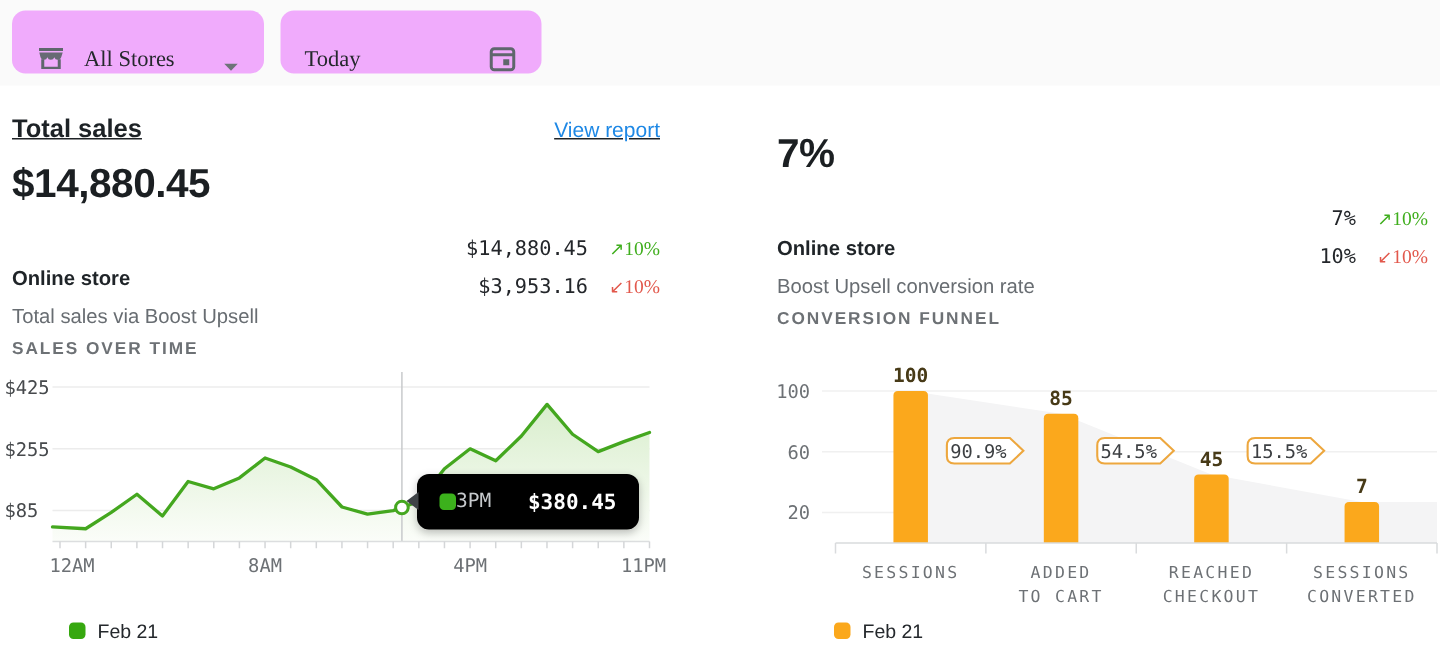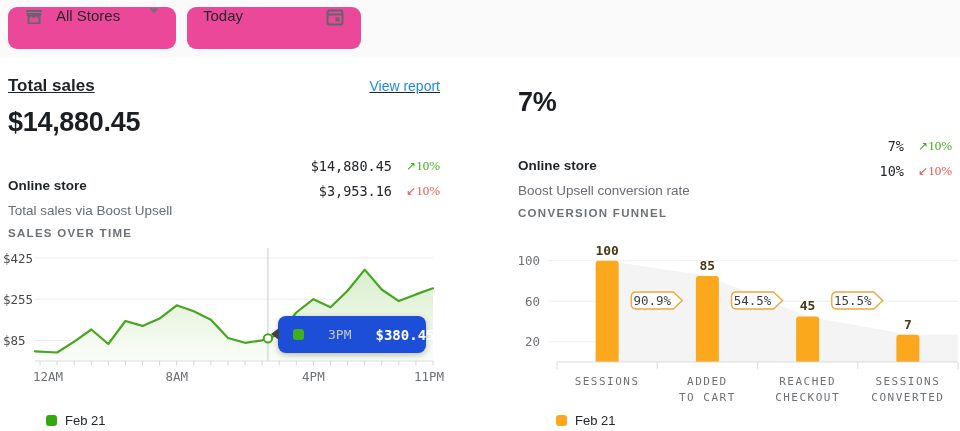--- a/index.html
+++ b/index.html
@@ -5,22 +5,22 @@
   * { margin:0; padding:0; box-sizing:border-box; }
   html,body { width:960px; height:431px; }
   body {
     position:relative; background:#ffffff; overflow:hidden;
     font-family:"Liberation Sans", sans-serif; color:#1f2326;
   }
 
   
   .topbar { position:absolute; left:0; top:0; width:960px; height:57px; background:#fafafa; }
   .pill {
-    position:absolute; top:7px; height:42px; background:#ec4899; border-radius:9px;
-    display:flex; align-items:flex-start; padding:0 16px; cursor:pointer;
+    position:absolute; top:7px; height:42px; background:#f0abfc; border-radius:9px;
+    display:flex; align-items:flex-end; padding:0 16px; cursor:pointer;font-family:Liberation Serif, serif;
   }
   .pill-store { left:8px; width:168px; gap:12px; }
   .pill-date  { left:187px; width:174px; justify-content:space-between; }
   .pill-label { font-size:15px; color:#24282c; }
   .pill svg { flex:none; }
 
   
   .panel { position:absolute; top:76px; }
   .panel-left  { left:8px;   width:432px; }
   .panel-right { left:518px; width:434px; }
@@ -42,22 +42,22 @@
   .section-title { margin-top:24px; font-size:11.5px; font-weight:bold; color:#6d7175; letter-spacing:1.3px; }
 
   
   .chart-svg { position:absolute; top:240px; }
   #sales-svg  { left:0px;   width:444px; height:170px; }
   #funnel-svg { left:510px; width:450px; height:170px; }
 
   
   .tooltip {
     position:absolute; left:278px; top:316px; width:148px; height:37px;
-    background:#1d4ed8; border-radius:8px; display:flex; align-items:center;
-    padding:0 15px; gap:24px; box-shadow:0 2px 6px rgba(0,0,0,.25);
+    background:#000000; border-radius:8px; display:flex; align-items:center;
+    padding:0 15px; gap:0; box-shadow:0 2px 6px rgba(0,0,0,.25);
   }
   .tooltip::before {
     content:""; position:absolute; left:-7px; top:12px;
     border-top:6.5px solid transparent; border-bottom:6.5px solid transparent;
     border-right:8px solid #3f4347;
   }
   .tooltip-swatch { width:11px; height:11px; border-radius:3px; flex:none; }
   .tooltip-time  { font-family:"DejaVu Sans Mono", monospace; font-size:13px; color:#c6c9cc; }
   .tooltip-value { margin-left:auto; font-family:"DejaVu Sans Mono", monospace; font-weight:bold; font-size:14px; color:#ffffff; }
 

